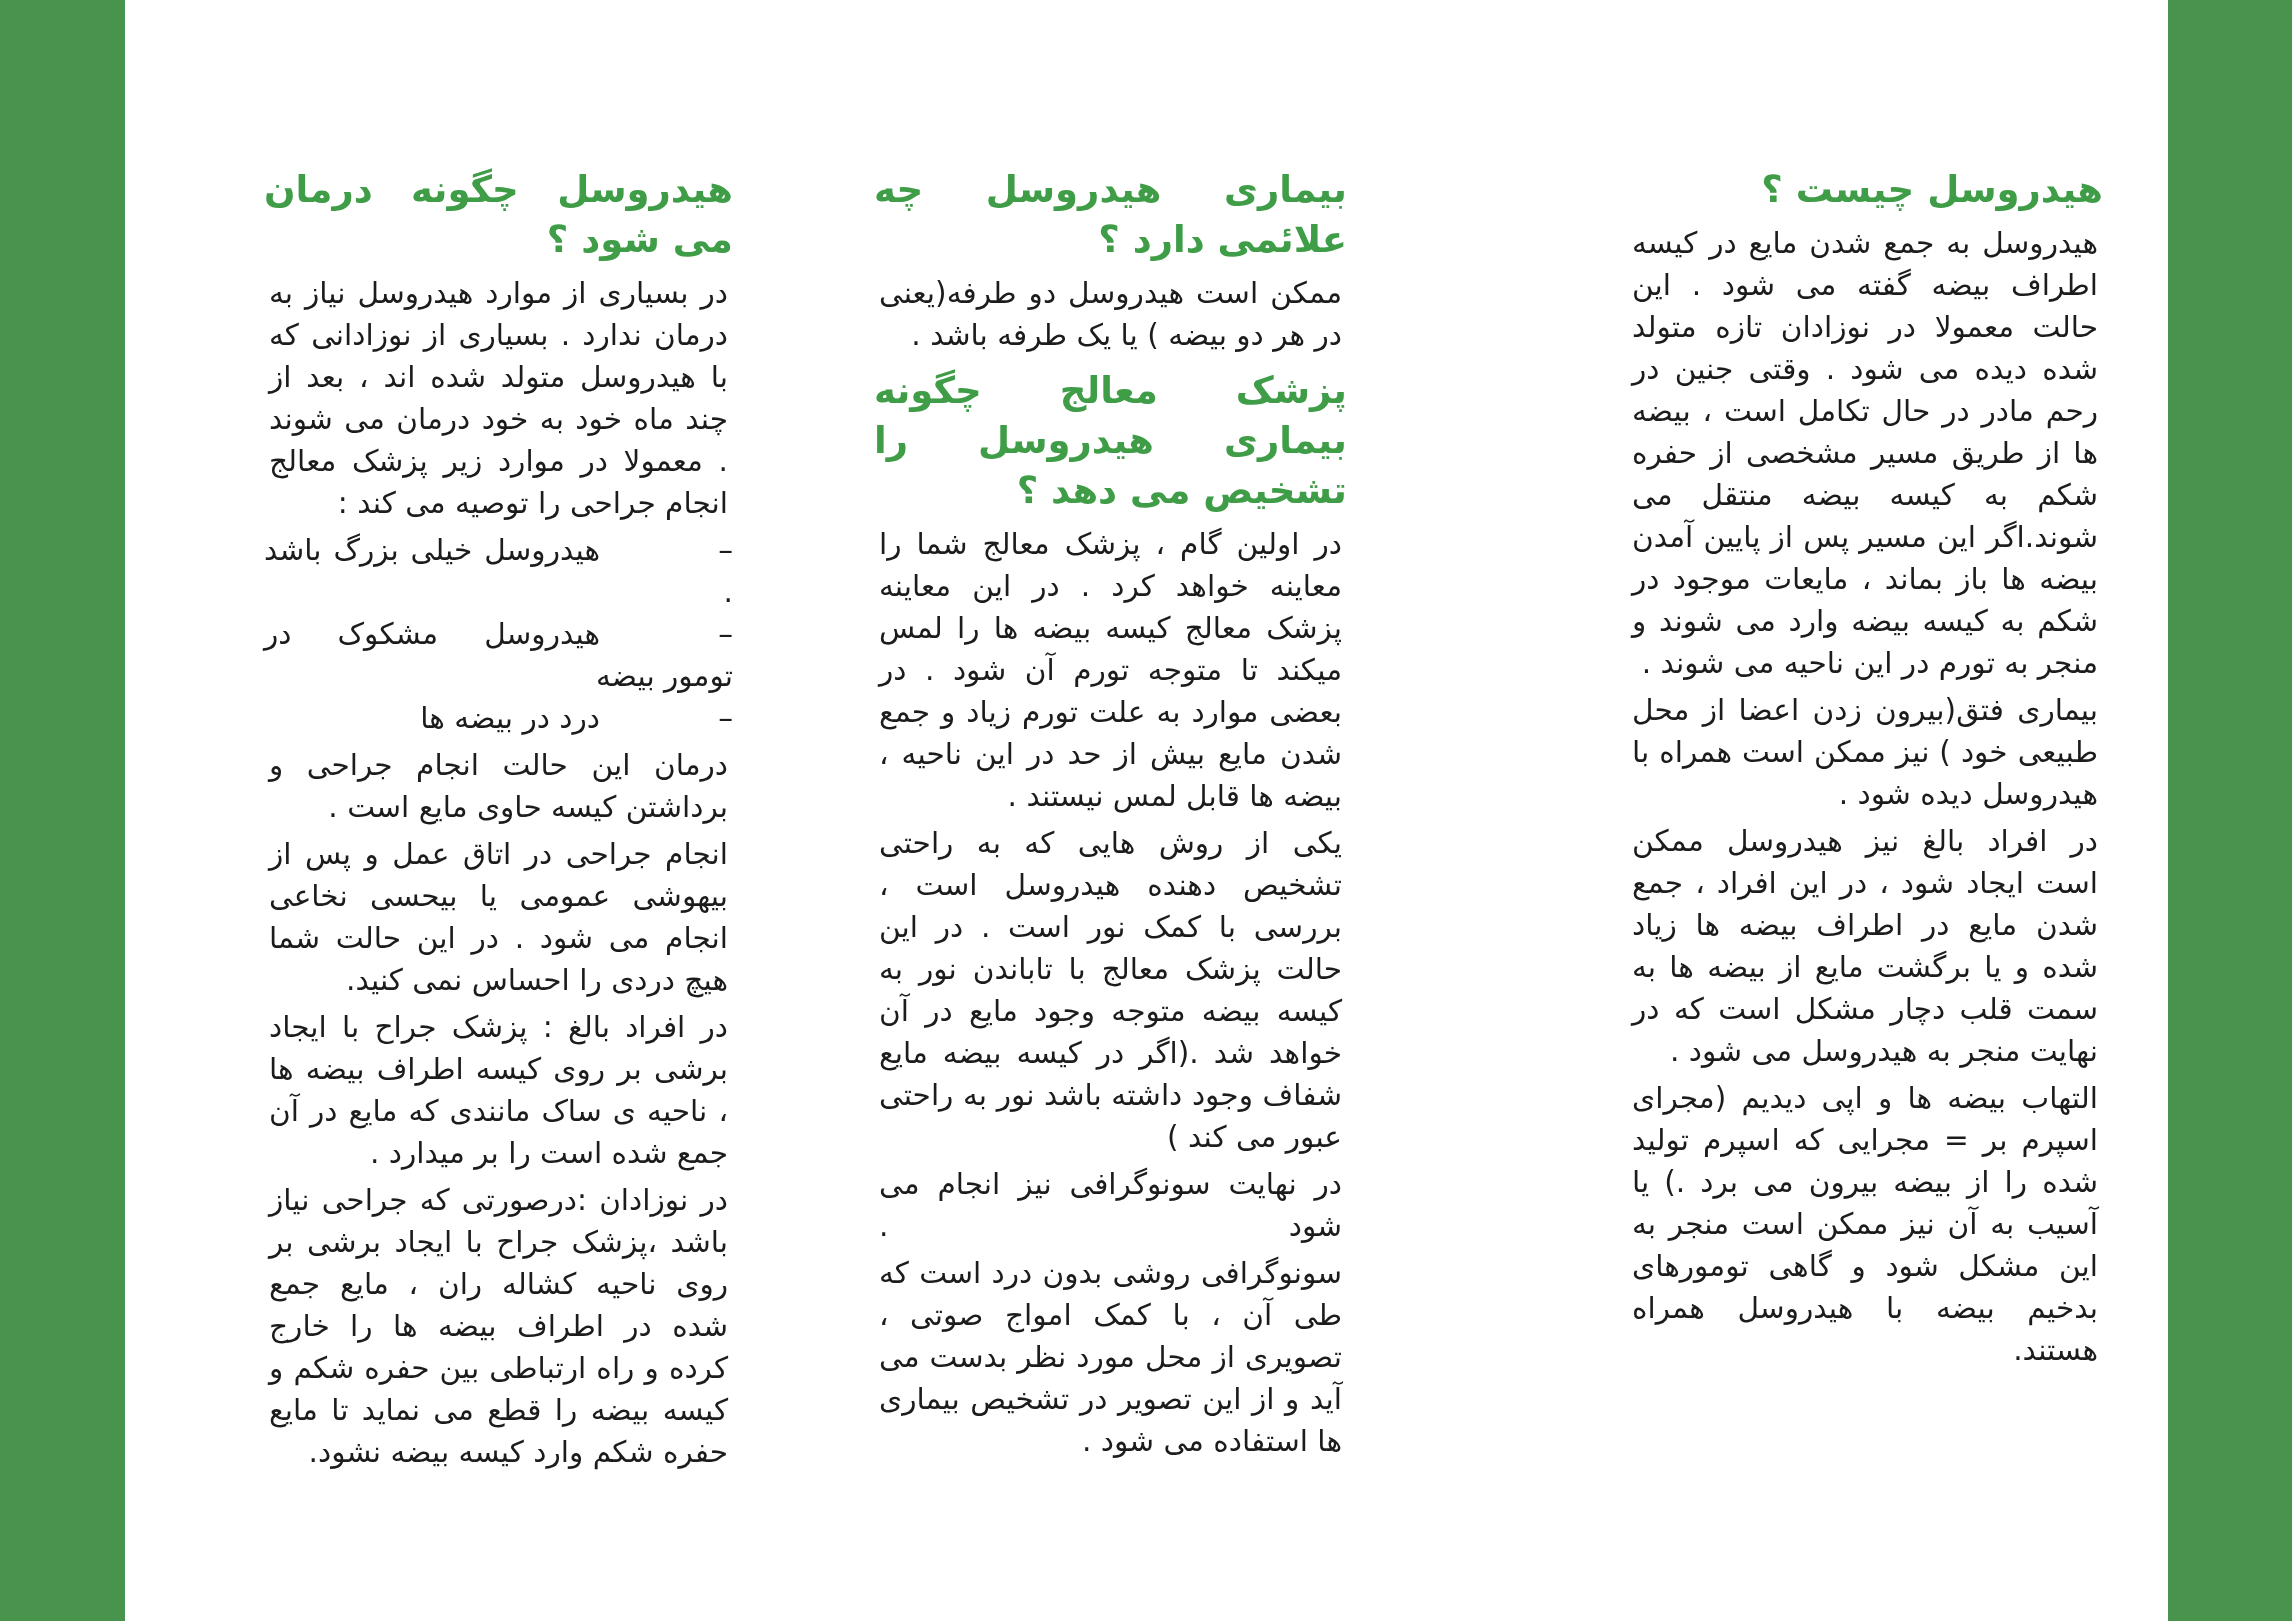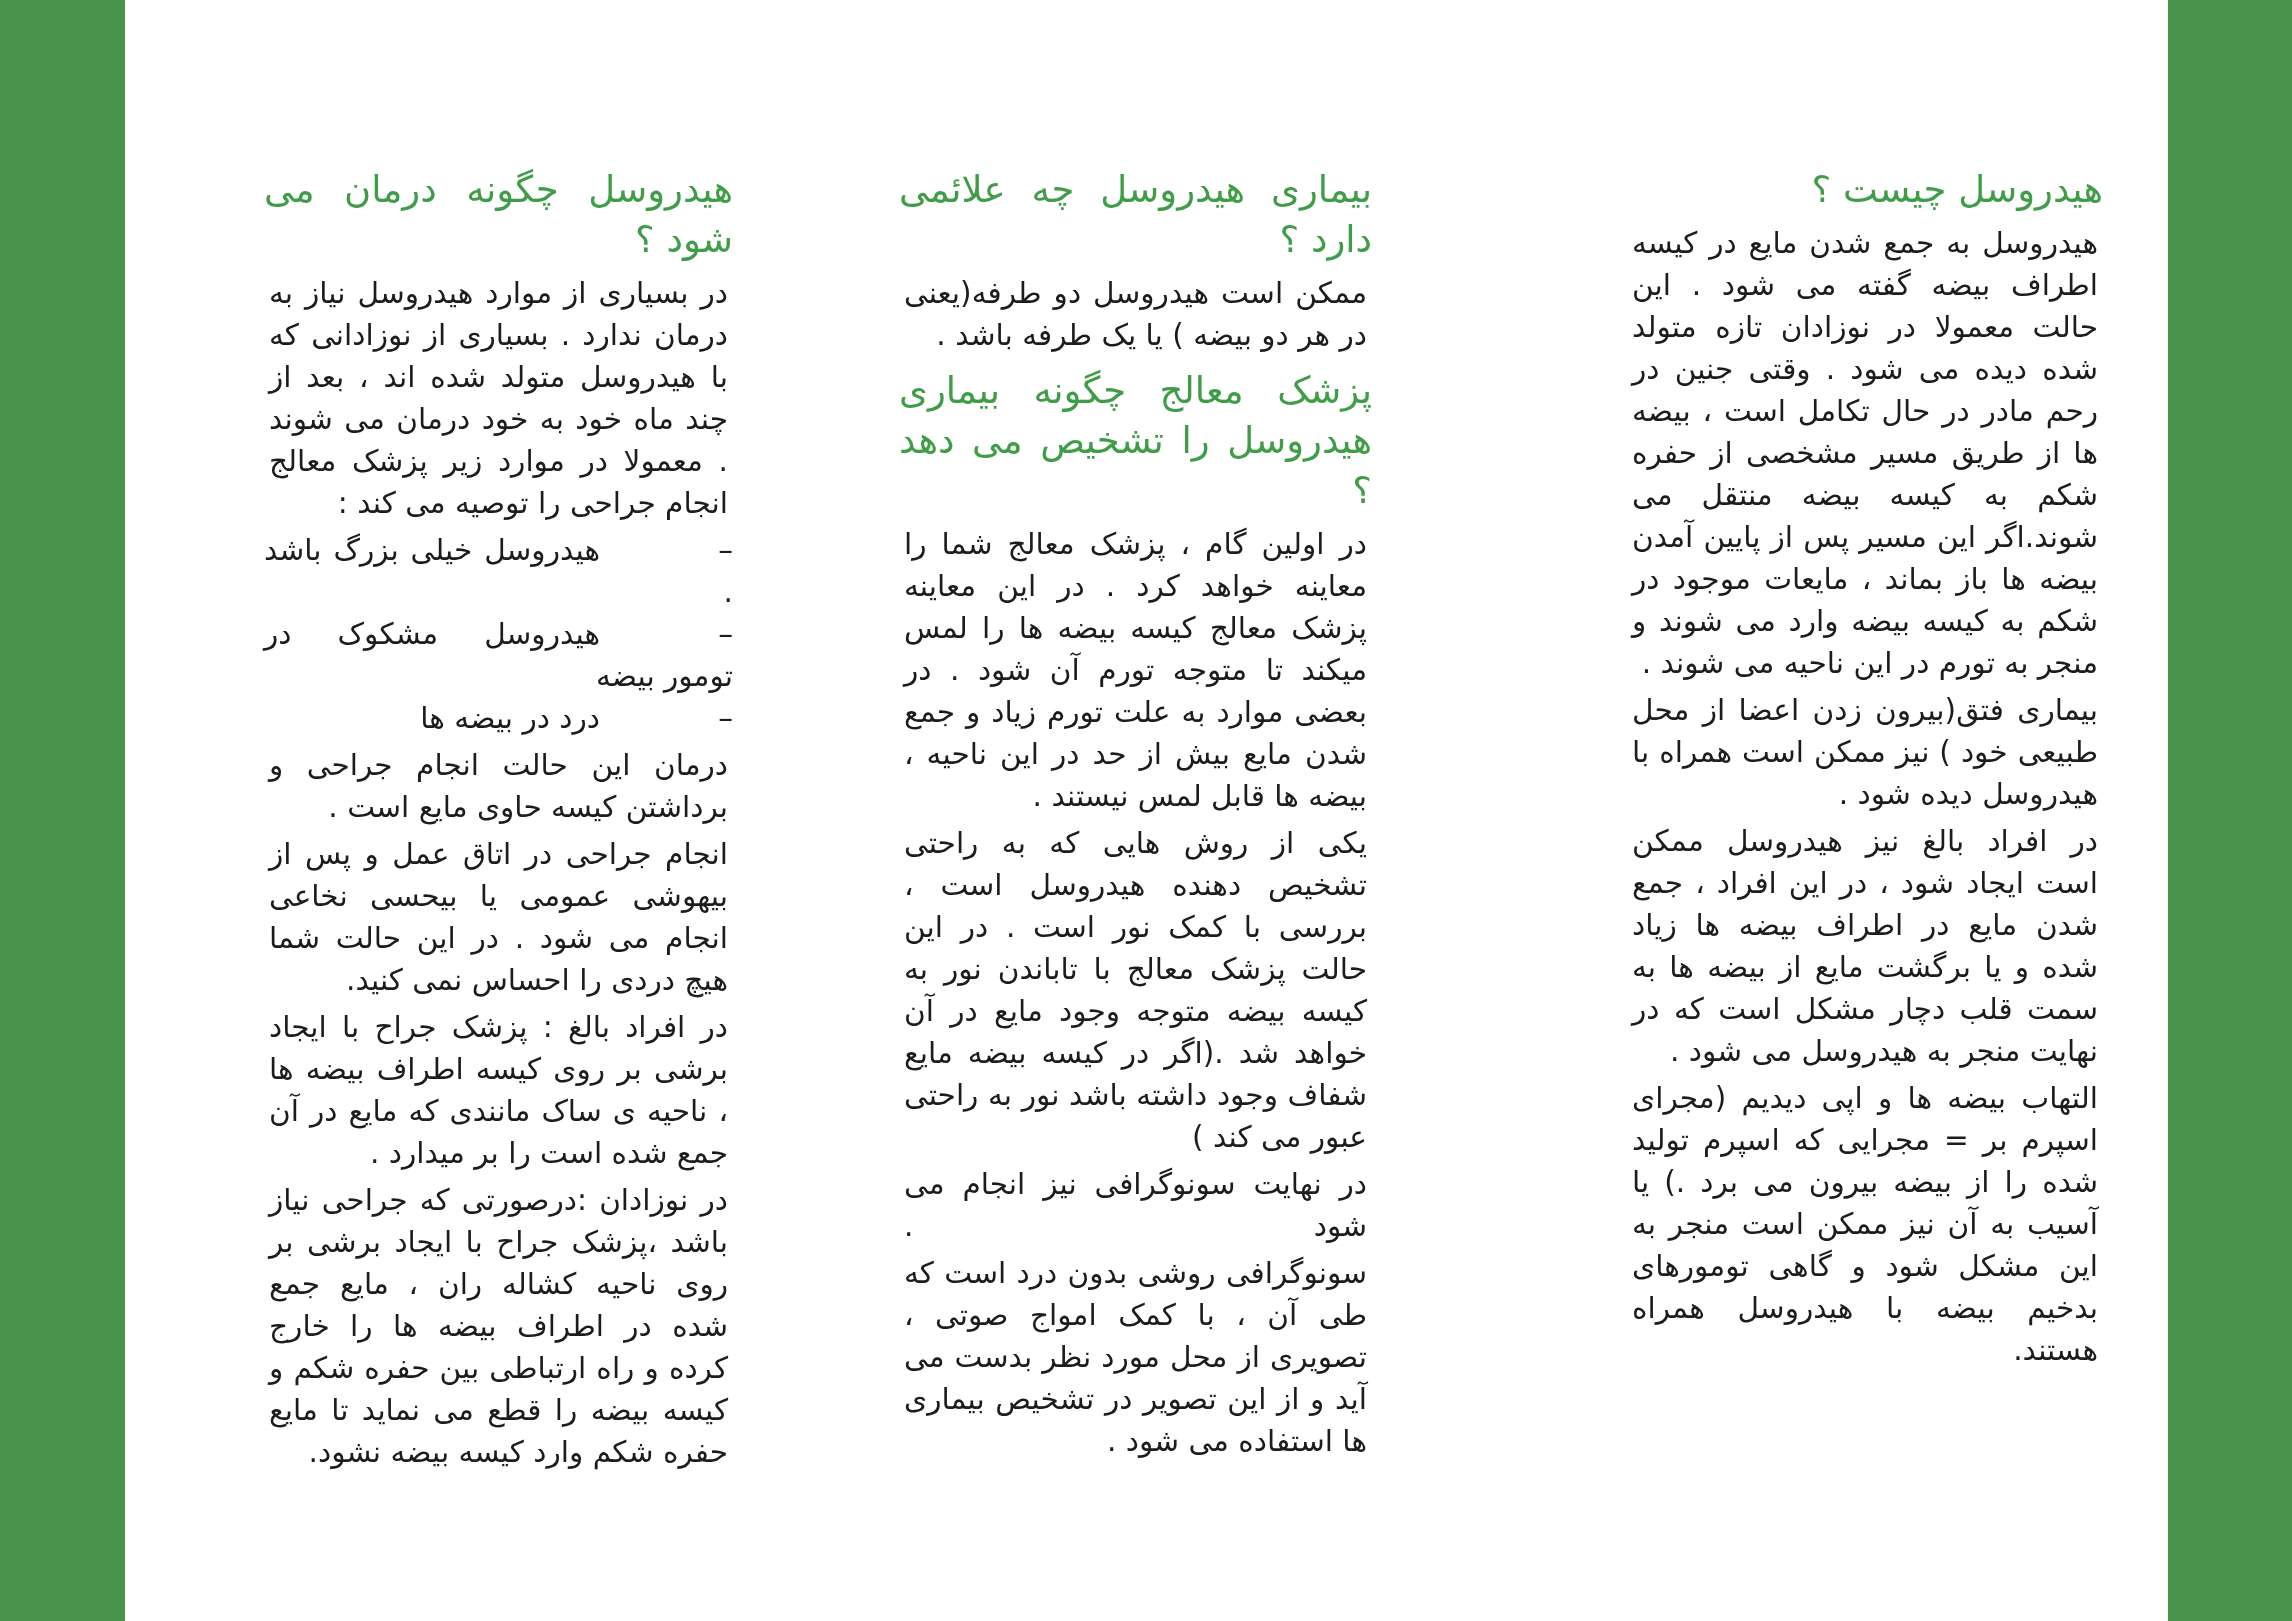--- a/index.html
+++ b/index.html
@@ -21,27 +21,27 @@
   .bar.right-bar{right:0;}
   .col{
     position:absolute;top:165px;
     direction:rtl;
     text-align:justify;
     color:var(--text-color);
     font-size:29.6px;
     line-height:42px;
   }
   .col-right{right:190px;width:476px;}
-  .col-middle{right:921px;width:473px;}
+  .col-middle{right:946px;width:473px;}
   .col-left{right:1560px;width:469px;}
   .heading{
     margin:0 0 7.2px 0;
     font-size:37px;
     line-height:50px;
-    font-weight:normal;
+    font-weight:bold;
     color:var(--heading-green);
     text-align:justify;
   }
   .heading.mid-second{margin-top:10px;}
   p{margin:5px;padding:0;}
   .stretch{text-align-last:justify;}
   .li{}
   .dash{display:inline-block;width:133px;}
 </style>
 </head>

